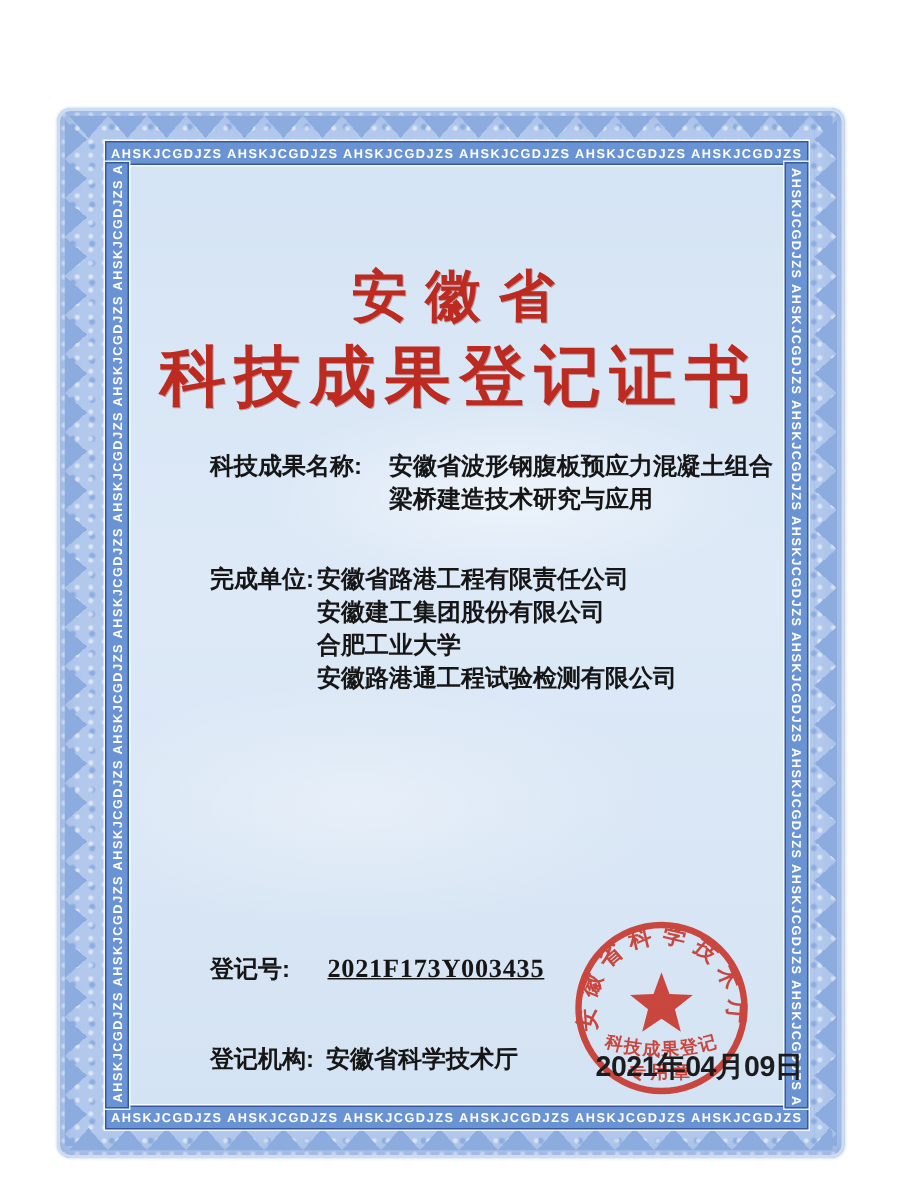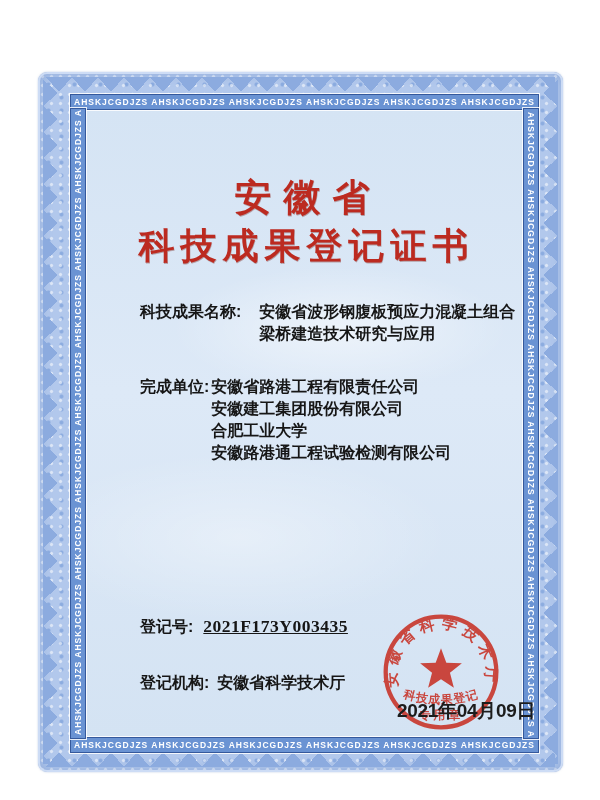--- a/index.html
+++ b/index.html
@@ -56,34 +56,34 @@
   .band-left{left:33px;transform:rotate(180deg);}
   .band-right{left:486px;}
 
   
   .title{
     position:absolute;left:47px;width:440px;text-align:center;
     color:#bc2a20;font-weight:bold;
     text-shadow:0.6px 0.8px 0 rgba(110,20,12,.35);
   }
   .title-1{top:101px;font-size:37px;letter-spacing:12px;text-indent:6px;}
-  .title-2{top:150px;font-size:36px;letter-spacing:6px;text-indent:3px;font-family:Liberation Mono, monospace;}
+  .title-2{top:150px;font-size:44px;letter-spacing:6px;text-indent:3px;font-family:Liberation Mono, monospace;}
 
   
   .field{position:absolute;left:102px;color:#161616;font-weight:bold;font-size:16px;line-height:22px;display:flex;align-items:flex-start;}
   .field .lbl{white-space:nowrap;}
   .field-name{top:229px;justify-content:center;}
   .field-name .val{width:262px;margin-left:18px;}
   .field-units{top:304px;}
   .units-col{margin-left:2px;}
 
   .row{position:absolute;left:102px;display:flex;align-items:baseline;color:#161616;font-weight:bold;font-size:16px;}
-  .row-regno{top:544px;}
+  .row-regno{top:563px;gap:15px;}
   .row-regno .val{font-family:"Liberation Serif","DejaVu Serif",serif;font-size:17.5px;margin-left:10px;letter-spacing:.5px;text-decoration:underline;}
-  .row-regorg{top:601px;}
+  .row-regorg{top:624px;}
   .row-regorg .val{margin-left:8px;}
 
   
   .seal{position:absolute;left:341px;top:538px;width:124px;height:124px;opacity:.9;}
   .date{position:absolute;left:359px;top:626px;font-size:19px;font-weight:bold;color:#1c1c1c;letter-spacing:-.3px;}
 </style>
 </head>
 <body>
 
 <div class="certificate">

